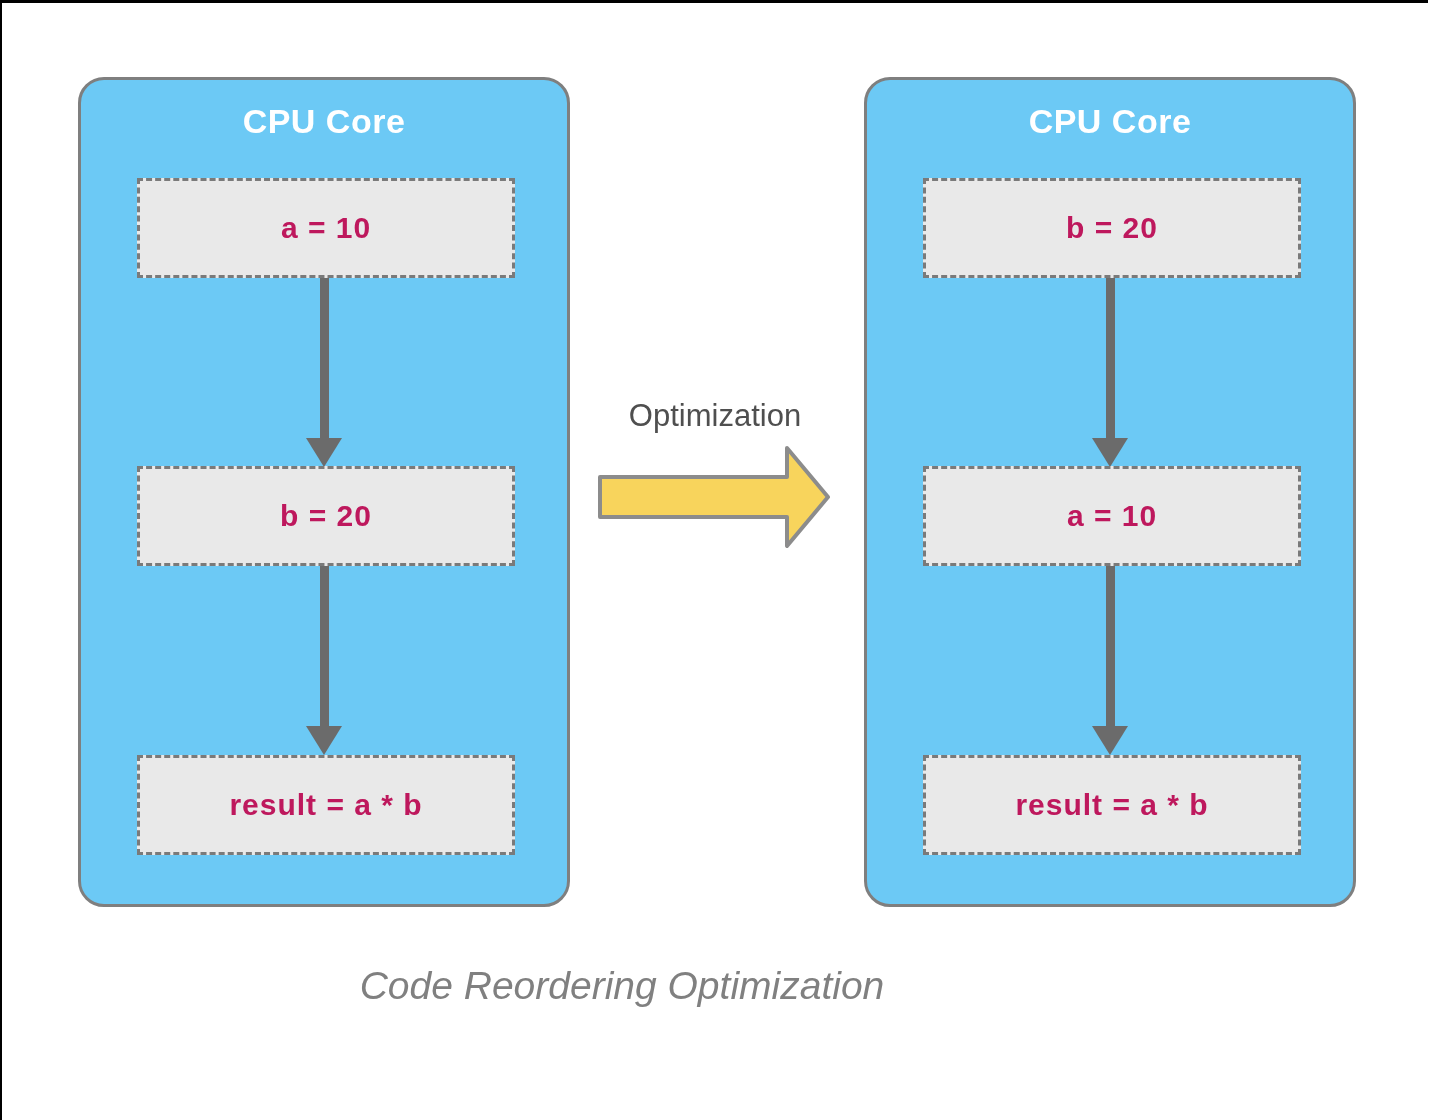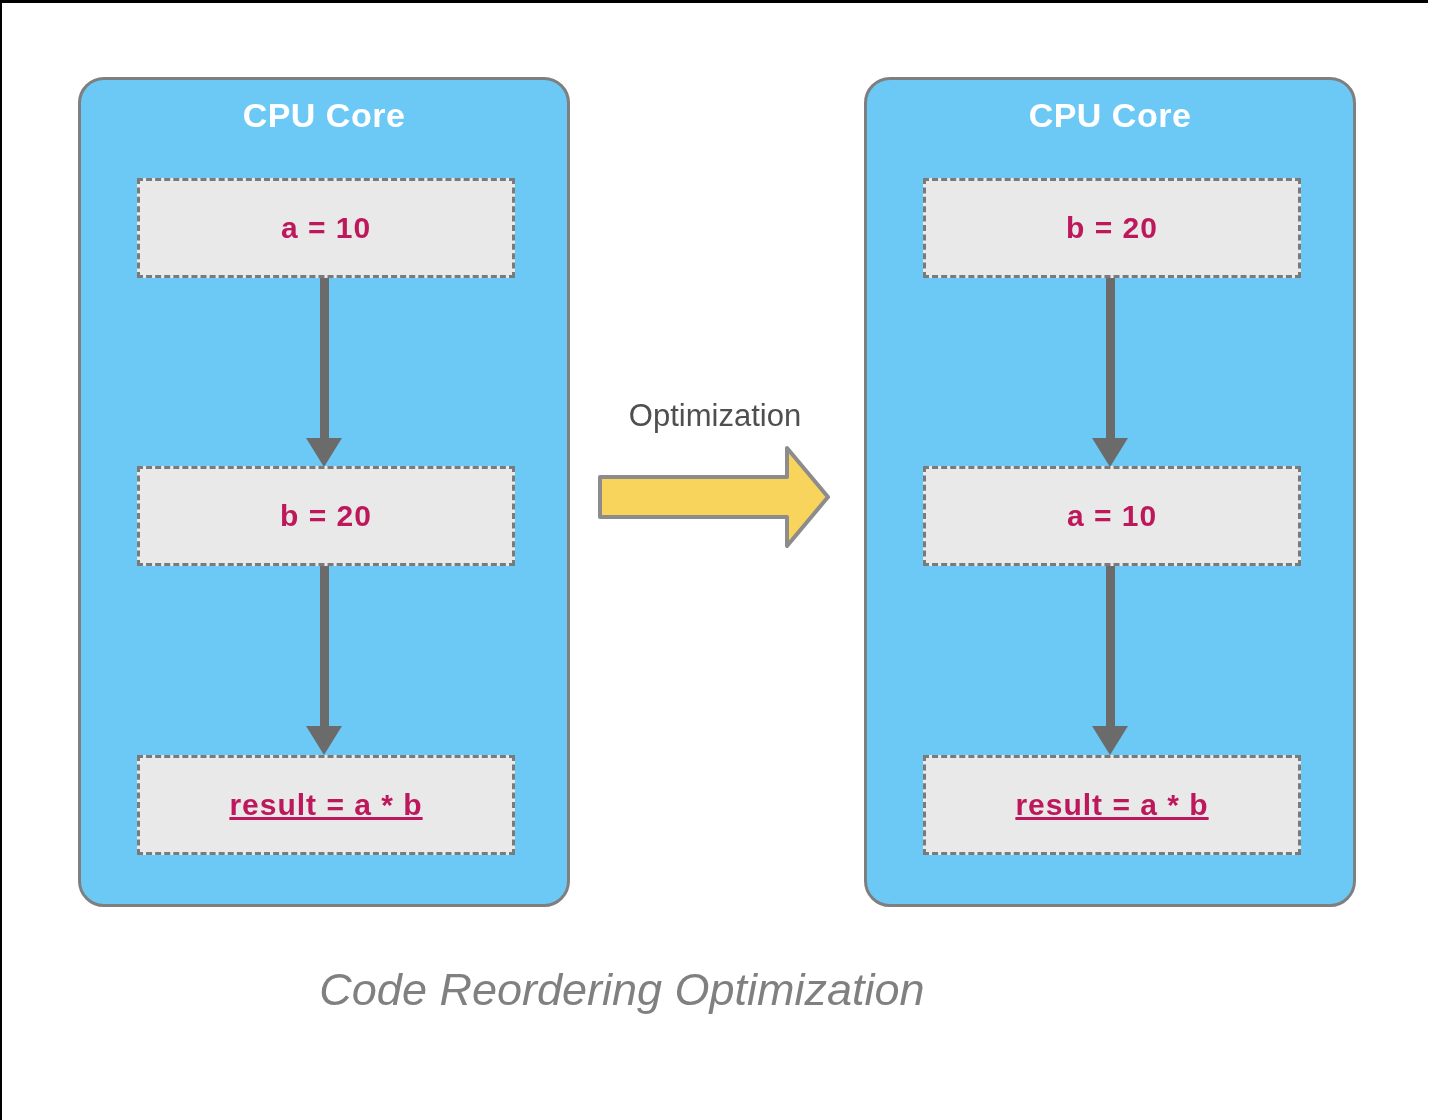--- a/index.html
+++ b/index.html
@@ -36,21 +36,21 @@
     background: #6CC9F5;
     border: 3px solid #7F7F7F;
     border-radius: 26px;
     box-sizing: border-box;
   }
   .core-left  { left: 78px;  }
   .core-right { left: 864px; }
 
   .core-title {
     position: absolute;
-    top: 16px;
+    top: 22px;
     left: 0;
     width: 100%;
     text-align: center;
     font-size: 34px;
     font-weight: bold;
     color: #ffffff;
     letter-spacing: 0.5px;
   }
 
   
@@ -65,21 +65,21 @@
     display: flex;
     align-items: center;
     justify-content: center;
     font-size: 30px;
     font-weight: bold;
     color: #be185d;
     letter-spacing: 1px;
   }
   .step-1 { top: 98px;  }
   .step-2 { top: 386px; }
-  .step-3 { top: 675px; text-decoration: underline; }
+  .step-3 { top: 675px; }
 
   
   .varrow-line {
     position: absolute;
     left: 239px;
     width: 9px;
     background: #6B6B6B;
   }
   .varrow-line.a1 { top: 198px; height: 160px; }
   .varrow-line.a2 { top: 486px; height: 161px; }
@@ -114,21 +114,21 @@
     height: 106px;
   }
 
   
   .caption {
     position: absolute;
     left: 0;
     top: 964px;
     width: 1244px;
     text-align: center;
-    font-size: 45px;
+    font-size: 39px;
     font-style: italic;
     color: #808080;
   }
 </style>
 </head>
 <body>
 
 <div class="edge-top"></div>
 <div class="edge-left"></div>
 

